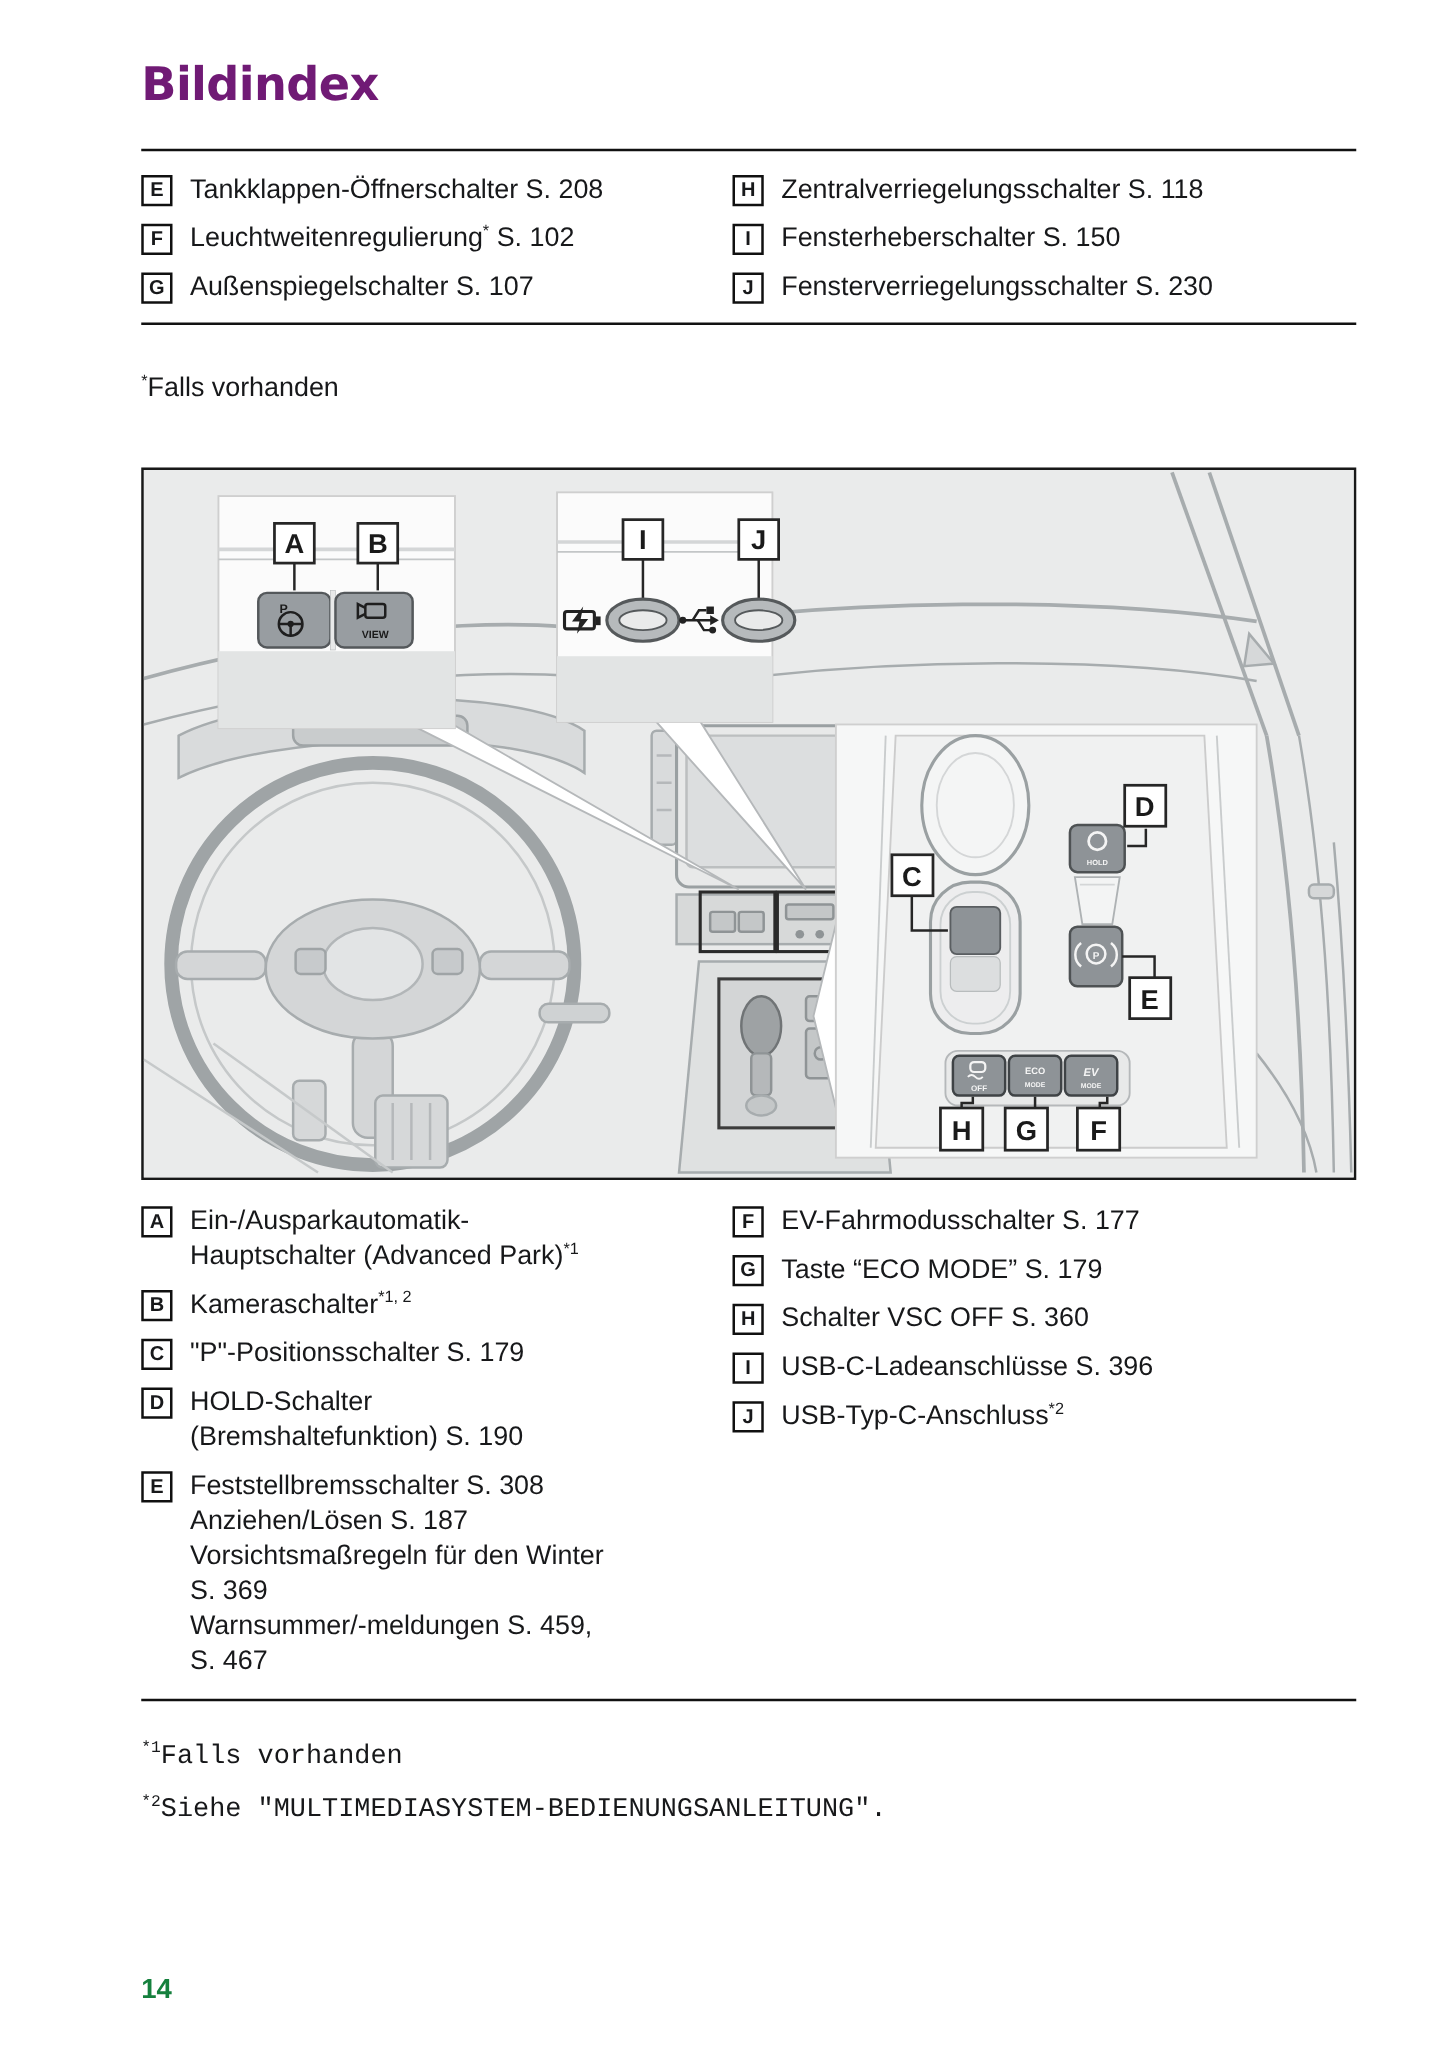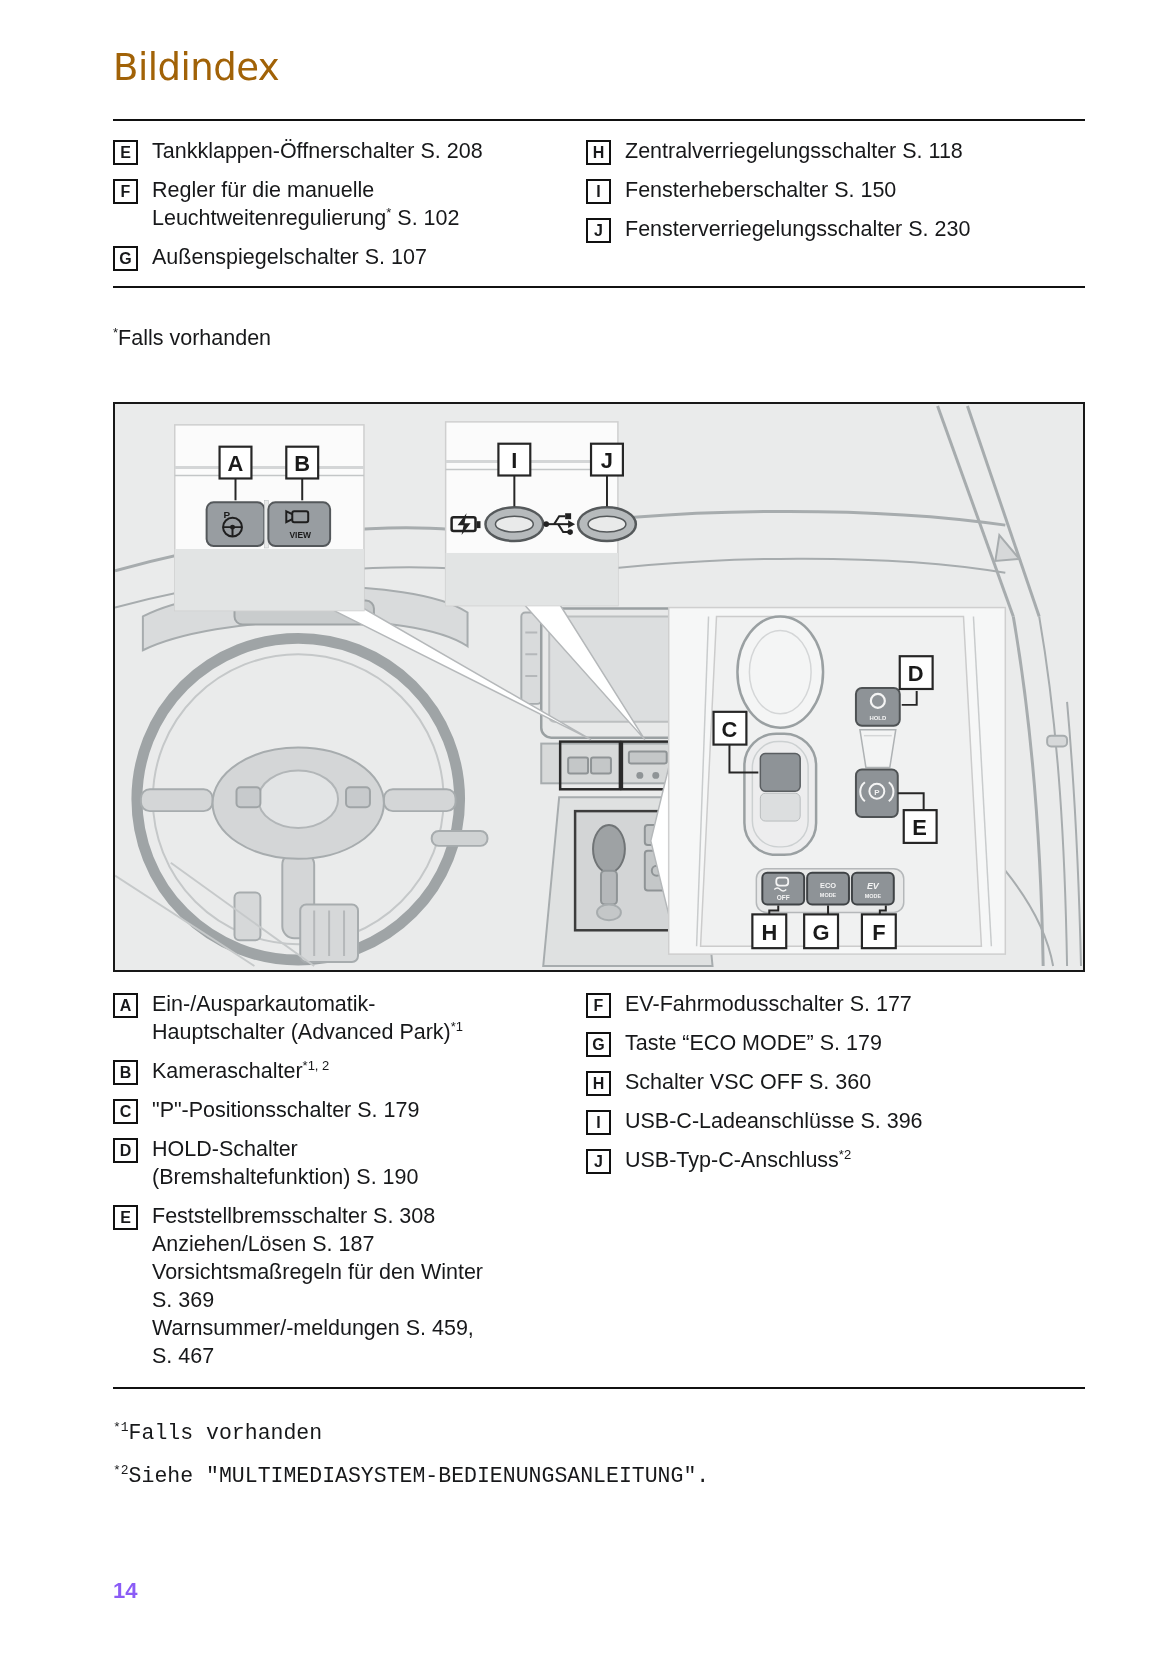--- a/index.html
+++ b/index.html
@@ -2,22 +2,22 @@
 <html><head>
 <meta charset="utf-8">
 <style>
   html,body { margin:0; padding:0; }
   body {
     width:1165px; height:1653px; background:#ffffff; color:#17181a;
     font-family:"Liberation Sans", sans-serif; position:relative; overflow:hidden;
   }
   .page { box-sizing:border-box; padding:46px 80px 0 113px; }
   h1.title {
-    font-family:"DejaVu Sans", sans-serif; font-weight:normal;
-    font-size:37px; margin:0 0 30px 0; letter-spacing:-0.5px; color:#a16207;
+    font-family:"DejaVu Sans", sans-serif; font-weight:bold;
+    font-size:37px; margin:0 0 30px 0; letter-spacing:-0.5px; color:#701a75;
   }
   .index-grid {
     display:grid; grid-template-columns:473px 1fr;
   }
   .index-top { border-top:2px solid #111; border-bottom:2px solid #111; padding:16px 0 4px 0; }
   .index-bottom { margin-top:18px; border-bottom:2px solid #111; padding-bottom:6px; }
   .row { display:grid; grid-template-columns:25px 1fr; column-gap:14px; margin-bottom:11px; }
   .marker {
     width:25px; height:25px; box-sizing:border-box; border:2.5px solid #101010;
     display:flex; align-items:center; justify-content:center;
@@ -26,21 +26,21 @@
   .itext .line { font-size:21.5px; line-height:28px; }
   .itext sup, .note sup, .footnote sup { font-size:13px; line-height:0; }
   .note { margin:36px 0 0 0; font-size:21.5px; line-height:28px; }
   .figure {
     margin-top:50px; width:972px; height:570px; box-sizing:border-box;
     border:2px solid #181818; background:#eaebeb;
   }
   .figure svg { display:block; width:100%; height:100%; }
   .footnotes { margin-top:30px;font-family:Liberation Mono, monospace; }
   .footnote { margin:0 0 15px 0; font-size:21.5px; line-height:28px; }
-  .pagenum { position:absolute; left:113px; top:1578px; font-size:22px; font-weight:bold; color:#8b5cf6; }
+  .pagenum { position:absolute; left:113px; top:1578px; font-size:22px; font-weight:bold; color:#15803d; }
   
   svg text { font-family:"Liberation Sans", sans-serif; fill:#1a1a1a; }
   svg .callout-letter { font-size:22px; font-weight:bold; text-anchor:middle; }
   svg .btn-label { fill:#f4f4f4; text-anchor:middle; font-weight:bold; }
 </style>
 </head>
 <body>
 
 <div class="page">
 
@@ -50,21 +50,20 @@
     <div>
         <div class="row">
           <span class="marker">E</span>
           <div class="itext">
             <div class="line"><span>Tankklappen-Öffnerschalter S. 208</span></div>
           </div>
         </div>
         <div class="row">
           <span class="marker">F</span>
           <div class="itext">
-            <div class="line"><span>Regler für die manuelle</span></div>
             <div class="line"><span>Leuchtweitenregulierung</span><sup>*</sup><span> S. 102</span></div>
           </div>
         </div>
         <div class="row">
           <span class="marker">G</span>
           <div class="itext">
             <div class="line"><span>Außenspiegelschalter S. 107</span></div>
           </div>
         </div>
       </div>

